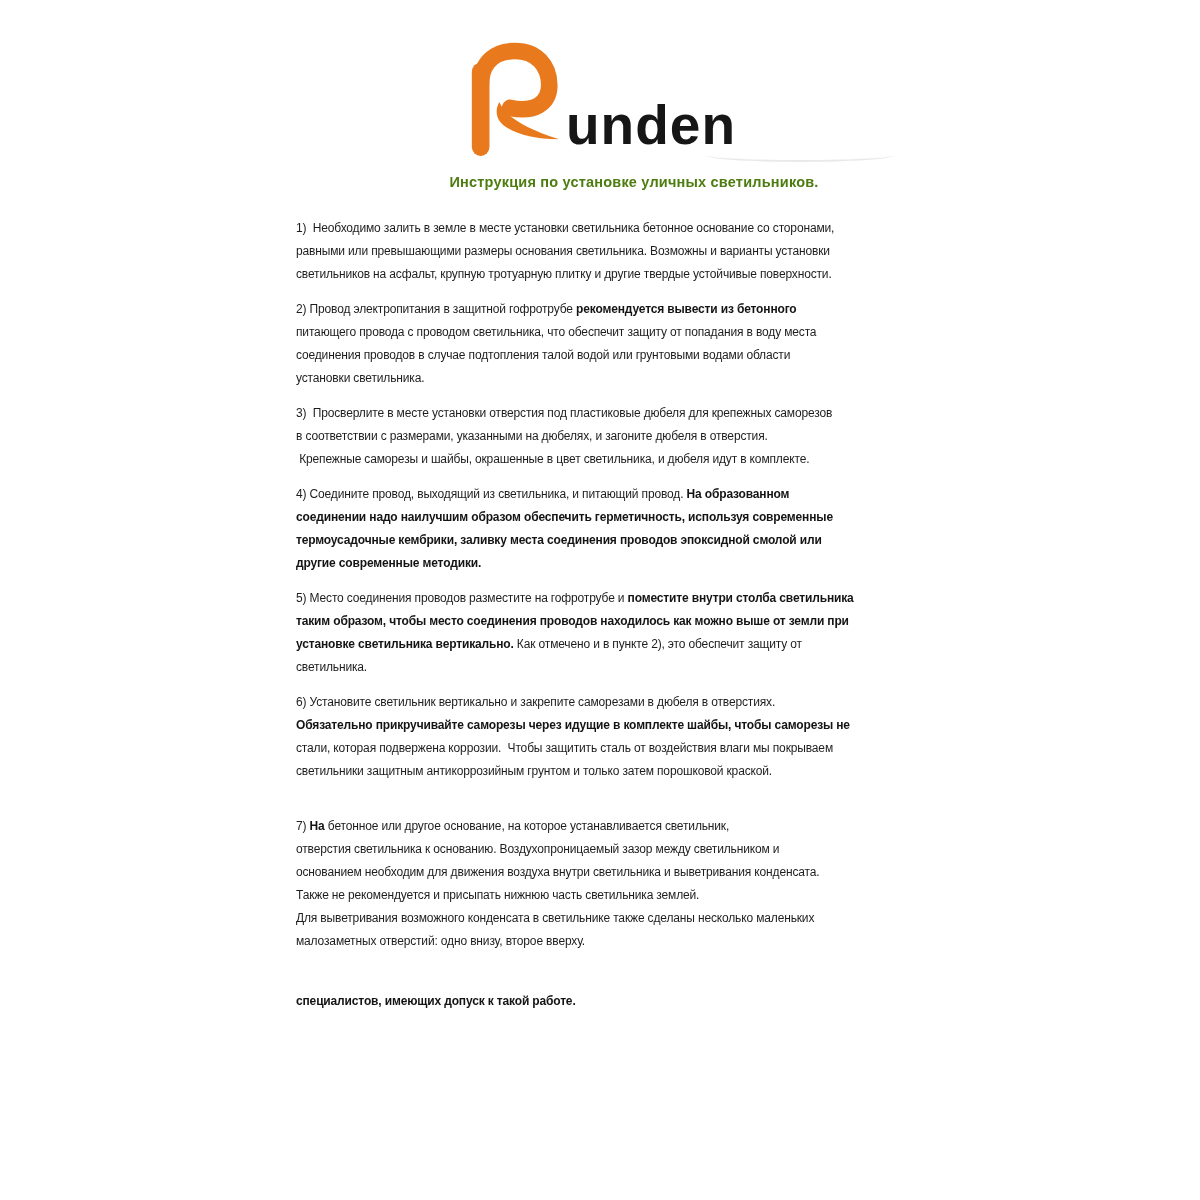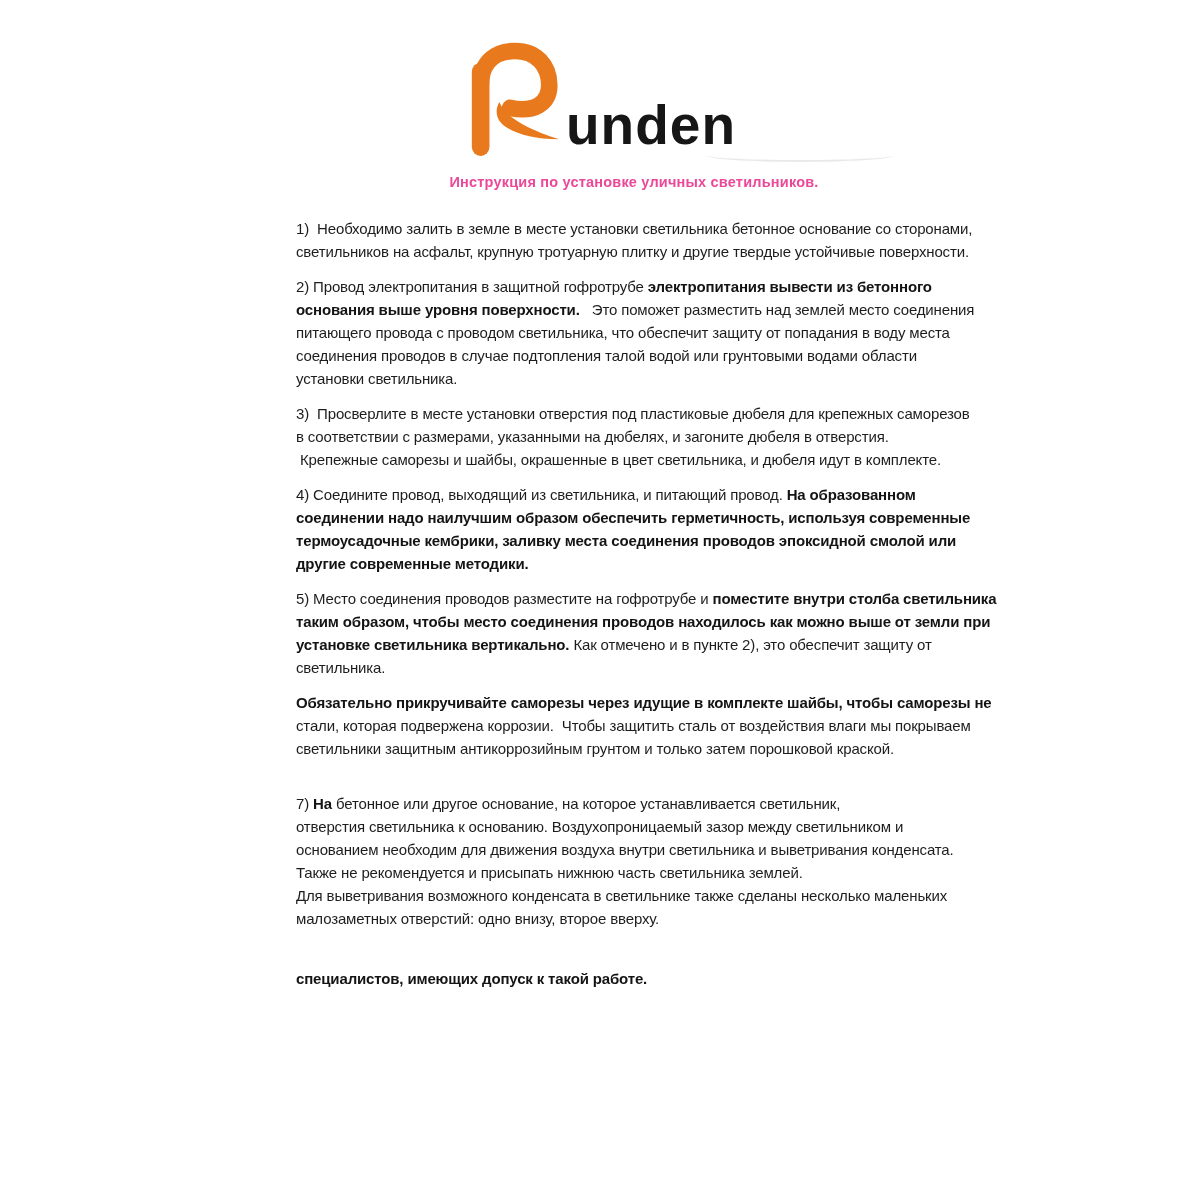--- a/index.html
+++ b/index.html
@@ -22,33 +22,33 @@
     letter-spacing:1px;line-height:1;margin:0 0 7px 4px;
   }
   .scan-artifact{
     position:absolute;left:705px;top:148px;width:190px;height:12px;
     border-bottom:2px solid #dcdcdc;border-radius:50%;opacity:.6;
   }
   
   .title{
     position:absolute;top:174px;left:296px;width:676px;margin:0;
     text-align:center;font-size:14.5px;font-weight:700;
-    letter-spacing:.2px;color:#ec4899;
+    letter-spacing:.2px;color:#4d7c0f;
   }
   
   .paragraphs{
     position:absolute;left:296px;top:217px;width:676px;
   }
   .para{margin:0 0 12px 0;}
   
   .para:nth-child(6){margin-bottom:32px;}
   .para:nth-child(7){margin-bottom:37px;}
   .line{
     white-space:pre;
-    font-size:15px;line-height:23px;letter-spacing:-0.15px;
+    font-size:12px;line-height:23px;letter-spacing:-0.15px;
     color:#1d1d1d;
   }
   .line .b{font-weight:700;color:#141414;}
 </style>
 </head>
 <body>
 
 <div class="page">
 
   <div class="logo">
@@ -63,25 +63,25 @@
     <span class="wordmark">unden</span>
   </div>
 
   <div class="scan-artifact"></div>
 
   <h1 class="title">Инструкция по установке уличных светильников.</h1>
 
   <div class="paragraphs">
       <div class="para">
         <div class="line"><span>1)  Необходимо залить в земле в месте установки светильника бетонное основание со сторонами,</span></div>
+        <div class="line"><span>равными или превышающими размеры основания светильника. Возможны и варианты установки</span></div>
         <div class="line"><span>светильников на асфальт, крупную тротуарную плитку и другие твердые устойчивые поверхности.</span></div>
       </div>
       <div class="para">
-        <div class="line"><span>2) Провод электропитания в защитной гофротрубе </span><span class="b">электропитания вывести из бетонного</span></div>
-        <div class="line"><span class="b">основания выше уровня поверхности.</span><span>   Это поможет разместить над землей место соединения</span></div>
+        <div class="line"><span>2) Провод электропитания в защитной гофротрубе </span><span class="b">рекомендуется вывести из бетонного</span></div>
         <div class="line"><span>питающего провода с проводом светильника, что обеспечит защиту от попадания в воду места</span></div>
         <div class="line"><span>соединения проводов в случае подтопления талой водой или грунтовыми водами области</span></div>
         <div class="line"><span>установки светильника.</span></div>
       </div>
       <div class="para">
         <div class="line"><span>3)  Просверлите в месте установки отверстия под пластиковые дюбеля для крепежных саморезов</span></div>
         <div class="line"><span>в соответствии с размерами, указанными на дюбелях, и загоните дюбеля в отверстия.</span></div>
         <div class="line"><span> Крепежные саморезы и шайбы, окрашенные в цвет светильника, и дюбеля идут в комплекте.</span></div>
       </div>
       <div class="para">
@@ -90,20 +90,21 @@
         <div class="line"><span class="b">термоусадочные кембрики, заливку места соединения проводов эпоксидной смолой или</span></div>
         <div class="line"><span class="b">другие современные методики.</span></div>
       </div>
       <div class="para">
         <div class="line"><span>5) Место соединения проводов разместите на гофротрубе и </span><span class="b">поместите внутри столба светильника</span></div>
         <div class="line"><span class="b">таким образом, чтобы место соединения проводов находилось как можно выше от земли при</span></div>
         <div class="line"><span class="b">установке светильника вертикально.</span><span> Как отмечено и в пункте 2), это обеспечит защиту от</span></div>
         <div class="line"><span>светильника.</span></div>
       </div>
       <div class="para">
+        <div class="line"><span>6) Установите светильник вертикально и закрепите саморезами в дюбеля в отверстиях.</span></div>
         <div class="line"><span class="b">Обязательно прикручивайте саморезы через идущие в комплекте шайбы, чтобы саморезы не</span></div>
         <div class="line"><span>стали, которая подвержена коррозии.  Чтобы защитить сталь от воздействия влаги мы покрываем</span></div>
         <div class="line"><span>светильники защитным антикоррозийным грунтом и только затем порошковой краской.</span></div>
       </div>
       <div class="para">
         <div class="line"><span>7) </span><span class="b">На</span><span> бетонное или другое основание, на которое устанавливается светильник,</span></div>
         <div class="line"><span>отверстия светильника к основанию. Воздухопроницаемый зазор между светильником и</span></div>
         <div class="line"><span>основанием необходим для движения воздуха внутри светильника и выветривания конденсата.</span></div>
         <div class="line"><span>Также не рекомендуется и присыпать нижнюю часть светильника землей.</span></div>
         <div class="line"><span>Для выветривания возможного конденсата в светильнике также сделаны несколько маленьких</span></div>

